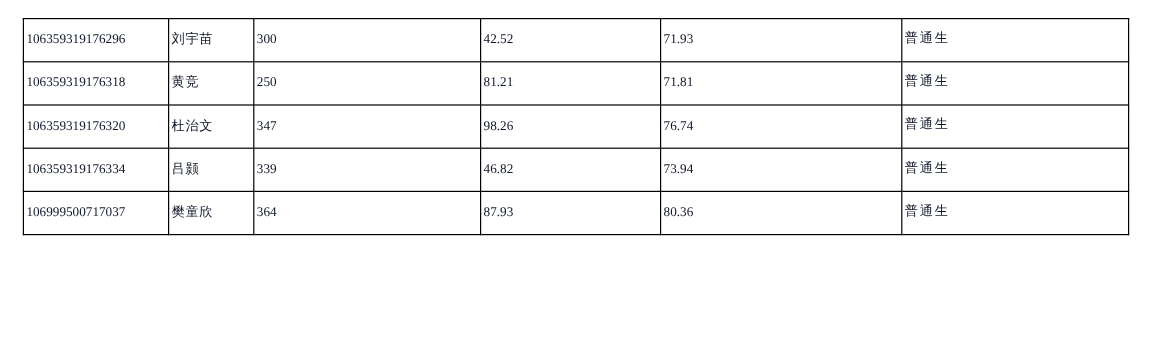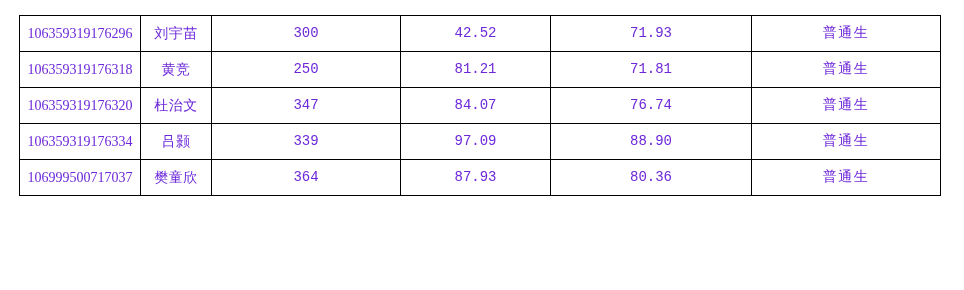--- a/index.html
+++ b/index.html
@@ -25,25 +25,25 @@
     top: 15px;
     width: 921px;
     border-collapse: collapse;
     table-layout: fixed;
     background: #ffffff;
   }
   table.grid td {
     border: 1px solid #000000;
     height: 35px;
     padding: 0 2px;
-    text-align: center;
+    text-align: left;
     vertical-align: middle;
-    font-size: 14px;
+    font-size: 11px;
     line-height: 1.1;
-    color: #6d28d9;
+    color: #0f172a;
     white-space: nowrap;
     overflow: hidden;
   }
   
   col.c-id    { width: 121px; }
   col.c-name  { width: 71px; }
   col.c-total { width: 189px; }
   col.c-s1    { width: 150px; }
   col.c-s2    { width: 201px; }
   col.c-type  { width: 189px; }
@@ -52,21 +52,21 @@
     font-family: "Liberation Serif", serif;
     font-size: 14px;
     letter-spacing: 0px;
   }
   td.cell-name {
     font-family: Liberation Sans, sans-serif;
     font-size: 14px;
     letter-spacing: 0.5px;
   }
   td.cell-num {
-    font-family: Liberation Mono, monospace;
+    font-family: Liberation Serif, serif;
     font-size: 14.5px;
   }
   td.cell-type {
     font-family: Liberation Mono, monospace;
     font-size: 14px;
     letter-spacing: 1.5px;
   }
 </style>
 </head>
 <body>
@@ -95,30 +95,30 @@
           <td class="cell-name">黄竞</td>
           <td class="cell-num">250</td>
           <td class="cell-num">81.21</td>
           <td class="cell-num">71.81</td>
           <td class="cell-type">普通生</td>
         </tr>
         <tr>
           <td class="cell-id">106359319176320</td>
           <td class="cell-name">杜治文</td>
           <td class="cell-num">347</td>
-          <td class="cell-num">84.07</td>
+          <td class="cell-num">98.26</td>
           <td class="cell-num">76.74</td>
           <td class="cell-type">普通生</td>
         </tr>
         <tr>
           <td class="cell-id">106359319176334</td>
           <td class="cell-name">吕颢</td>
           <td class="cell-num">339</td>
-          <td class="cell-num">97.09</td>
-          <td class="cell-num">88.90</td>
+          <td class="cell-num">46.82</td>
+          <td class="cell-num">73.94</td>
           <td class="cell-type">普通生</td>
         </tr>
         <tr>
           <td class="cell-id">106999500717037</td>
           <td class="cell-name">樊童欣</td>
           <td class="cell-num">364</td>
           <td class="cell-num">87.93</td>
           <td class="cell-num">80.36</td>
           <td class="cell-type">普通生</td>
         </tr>

